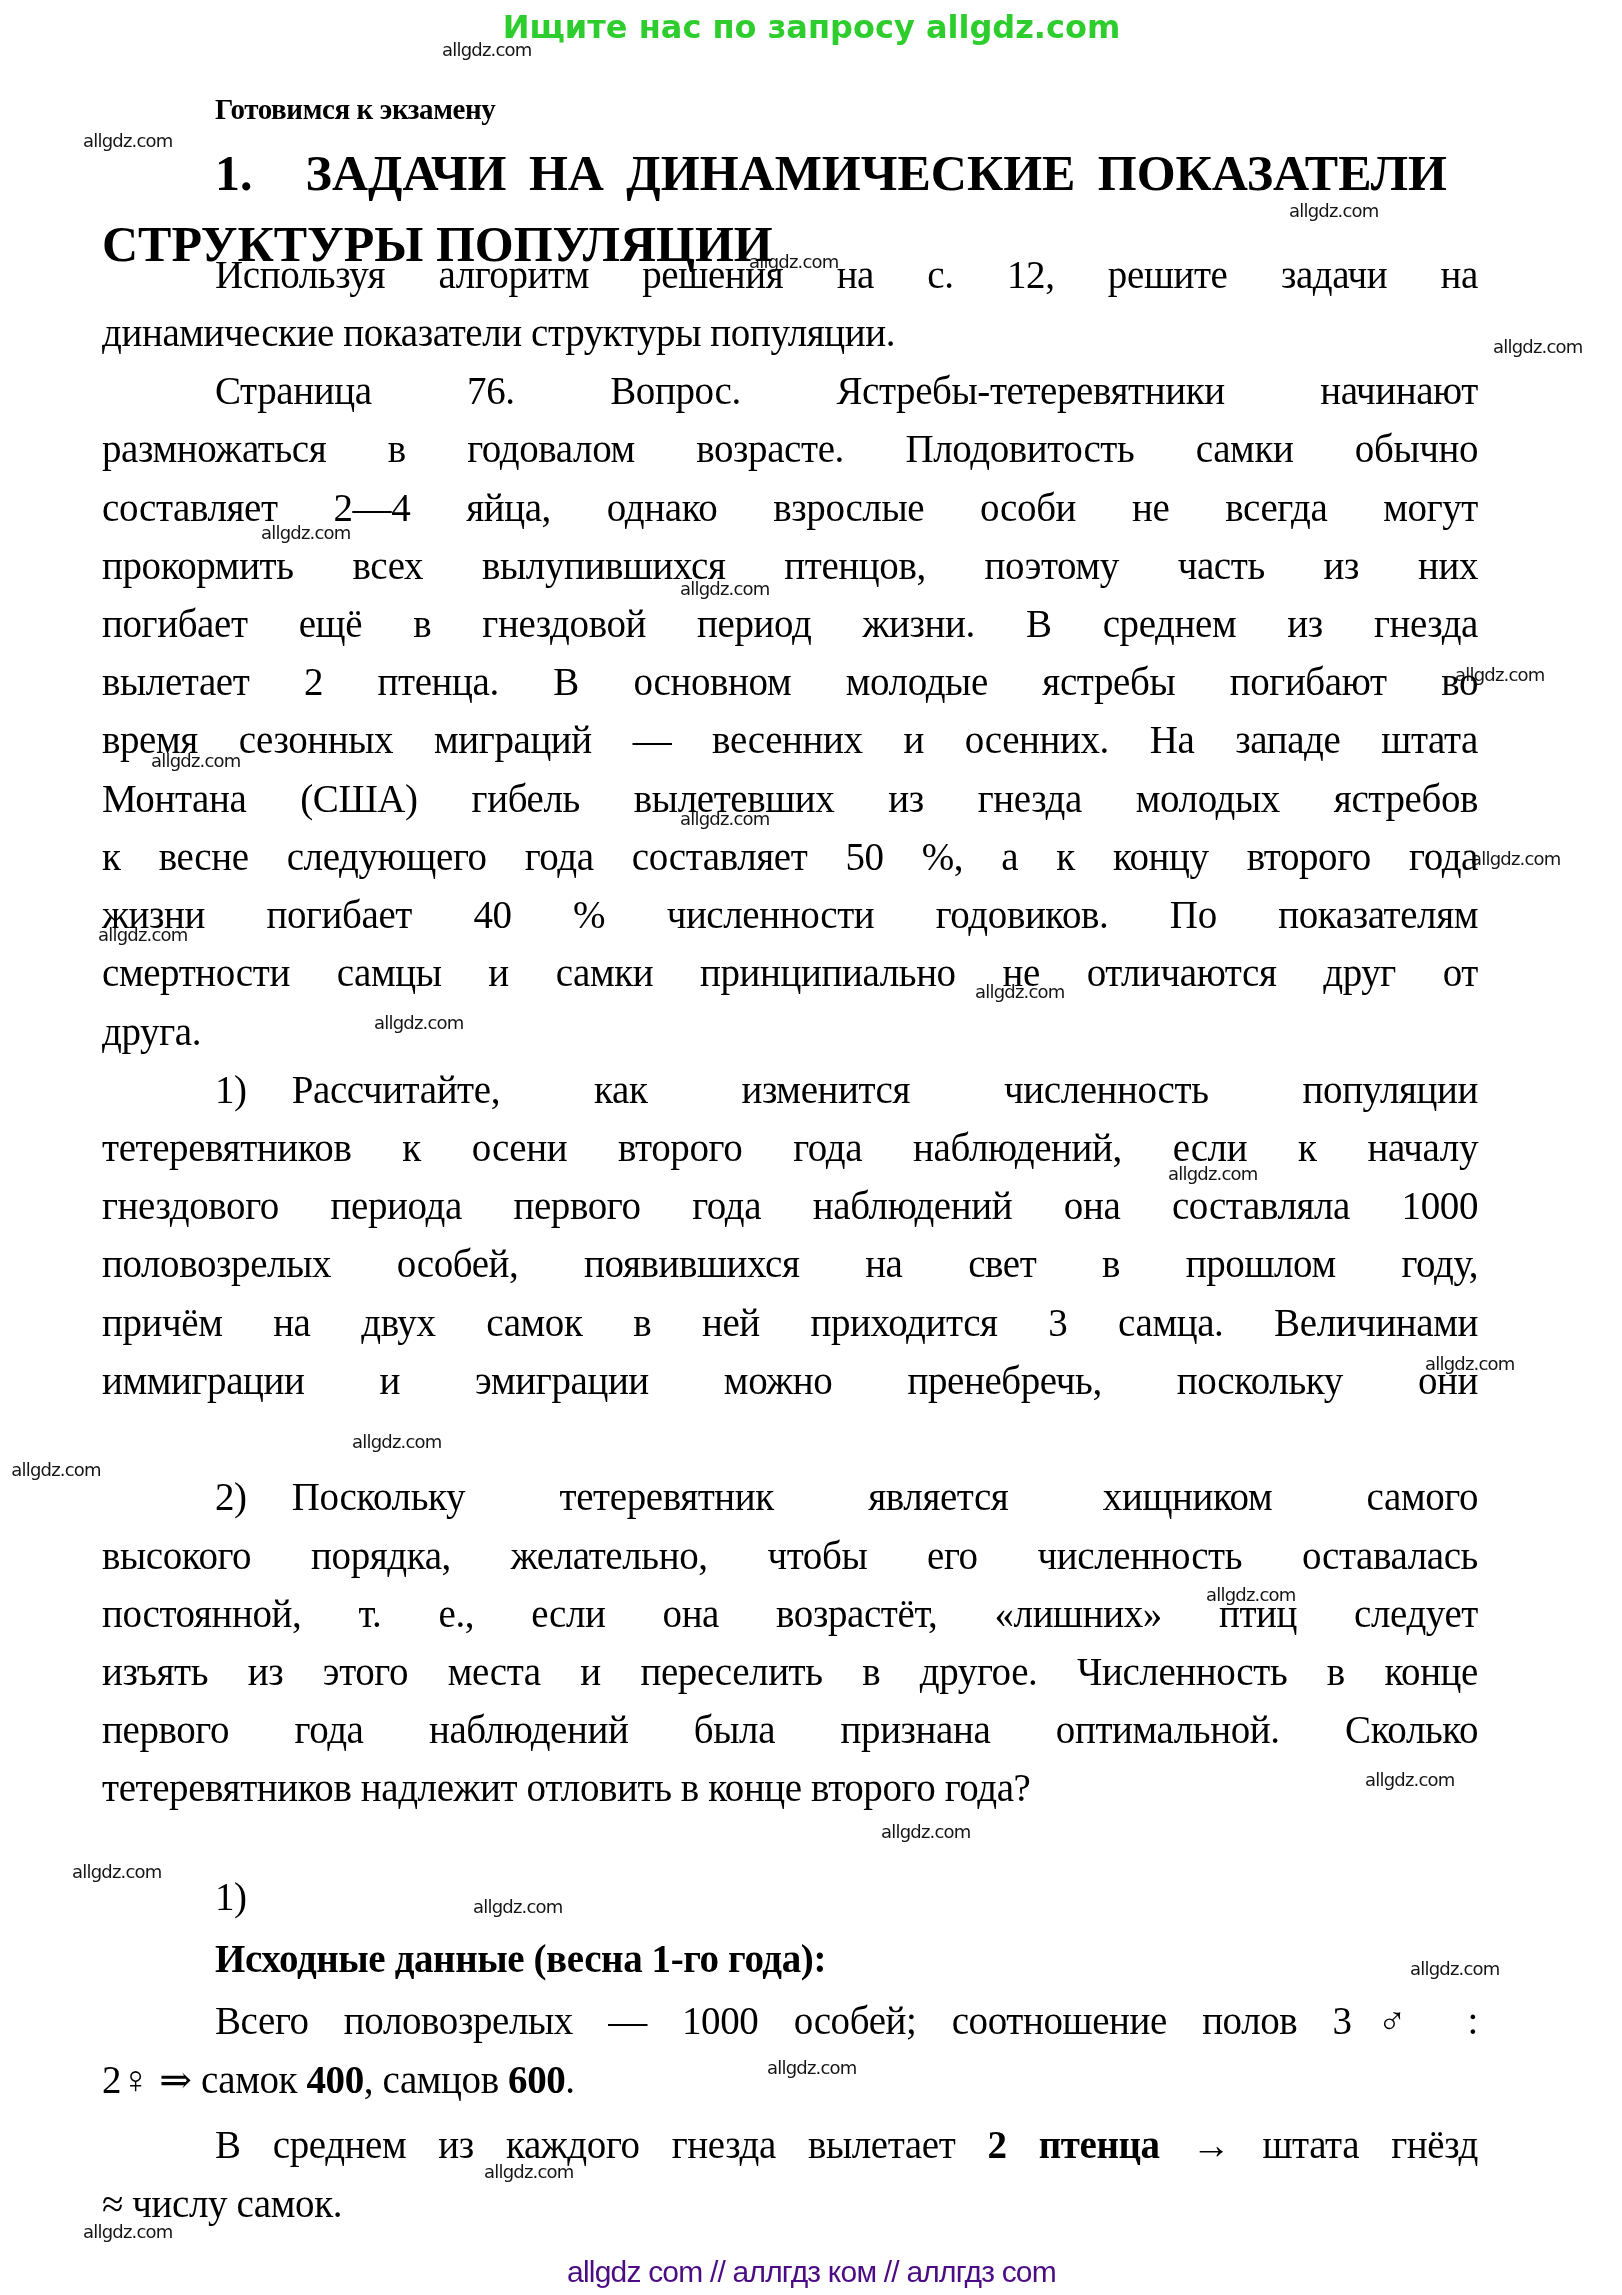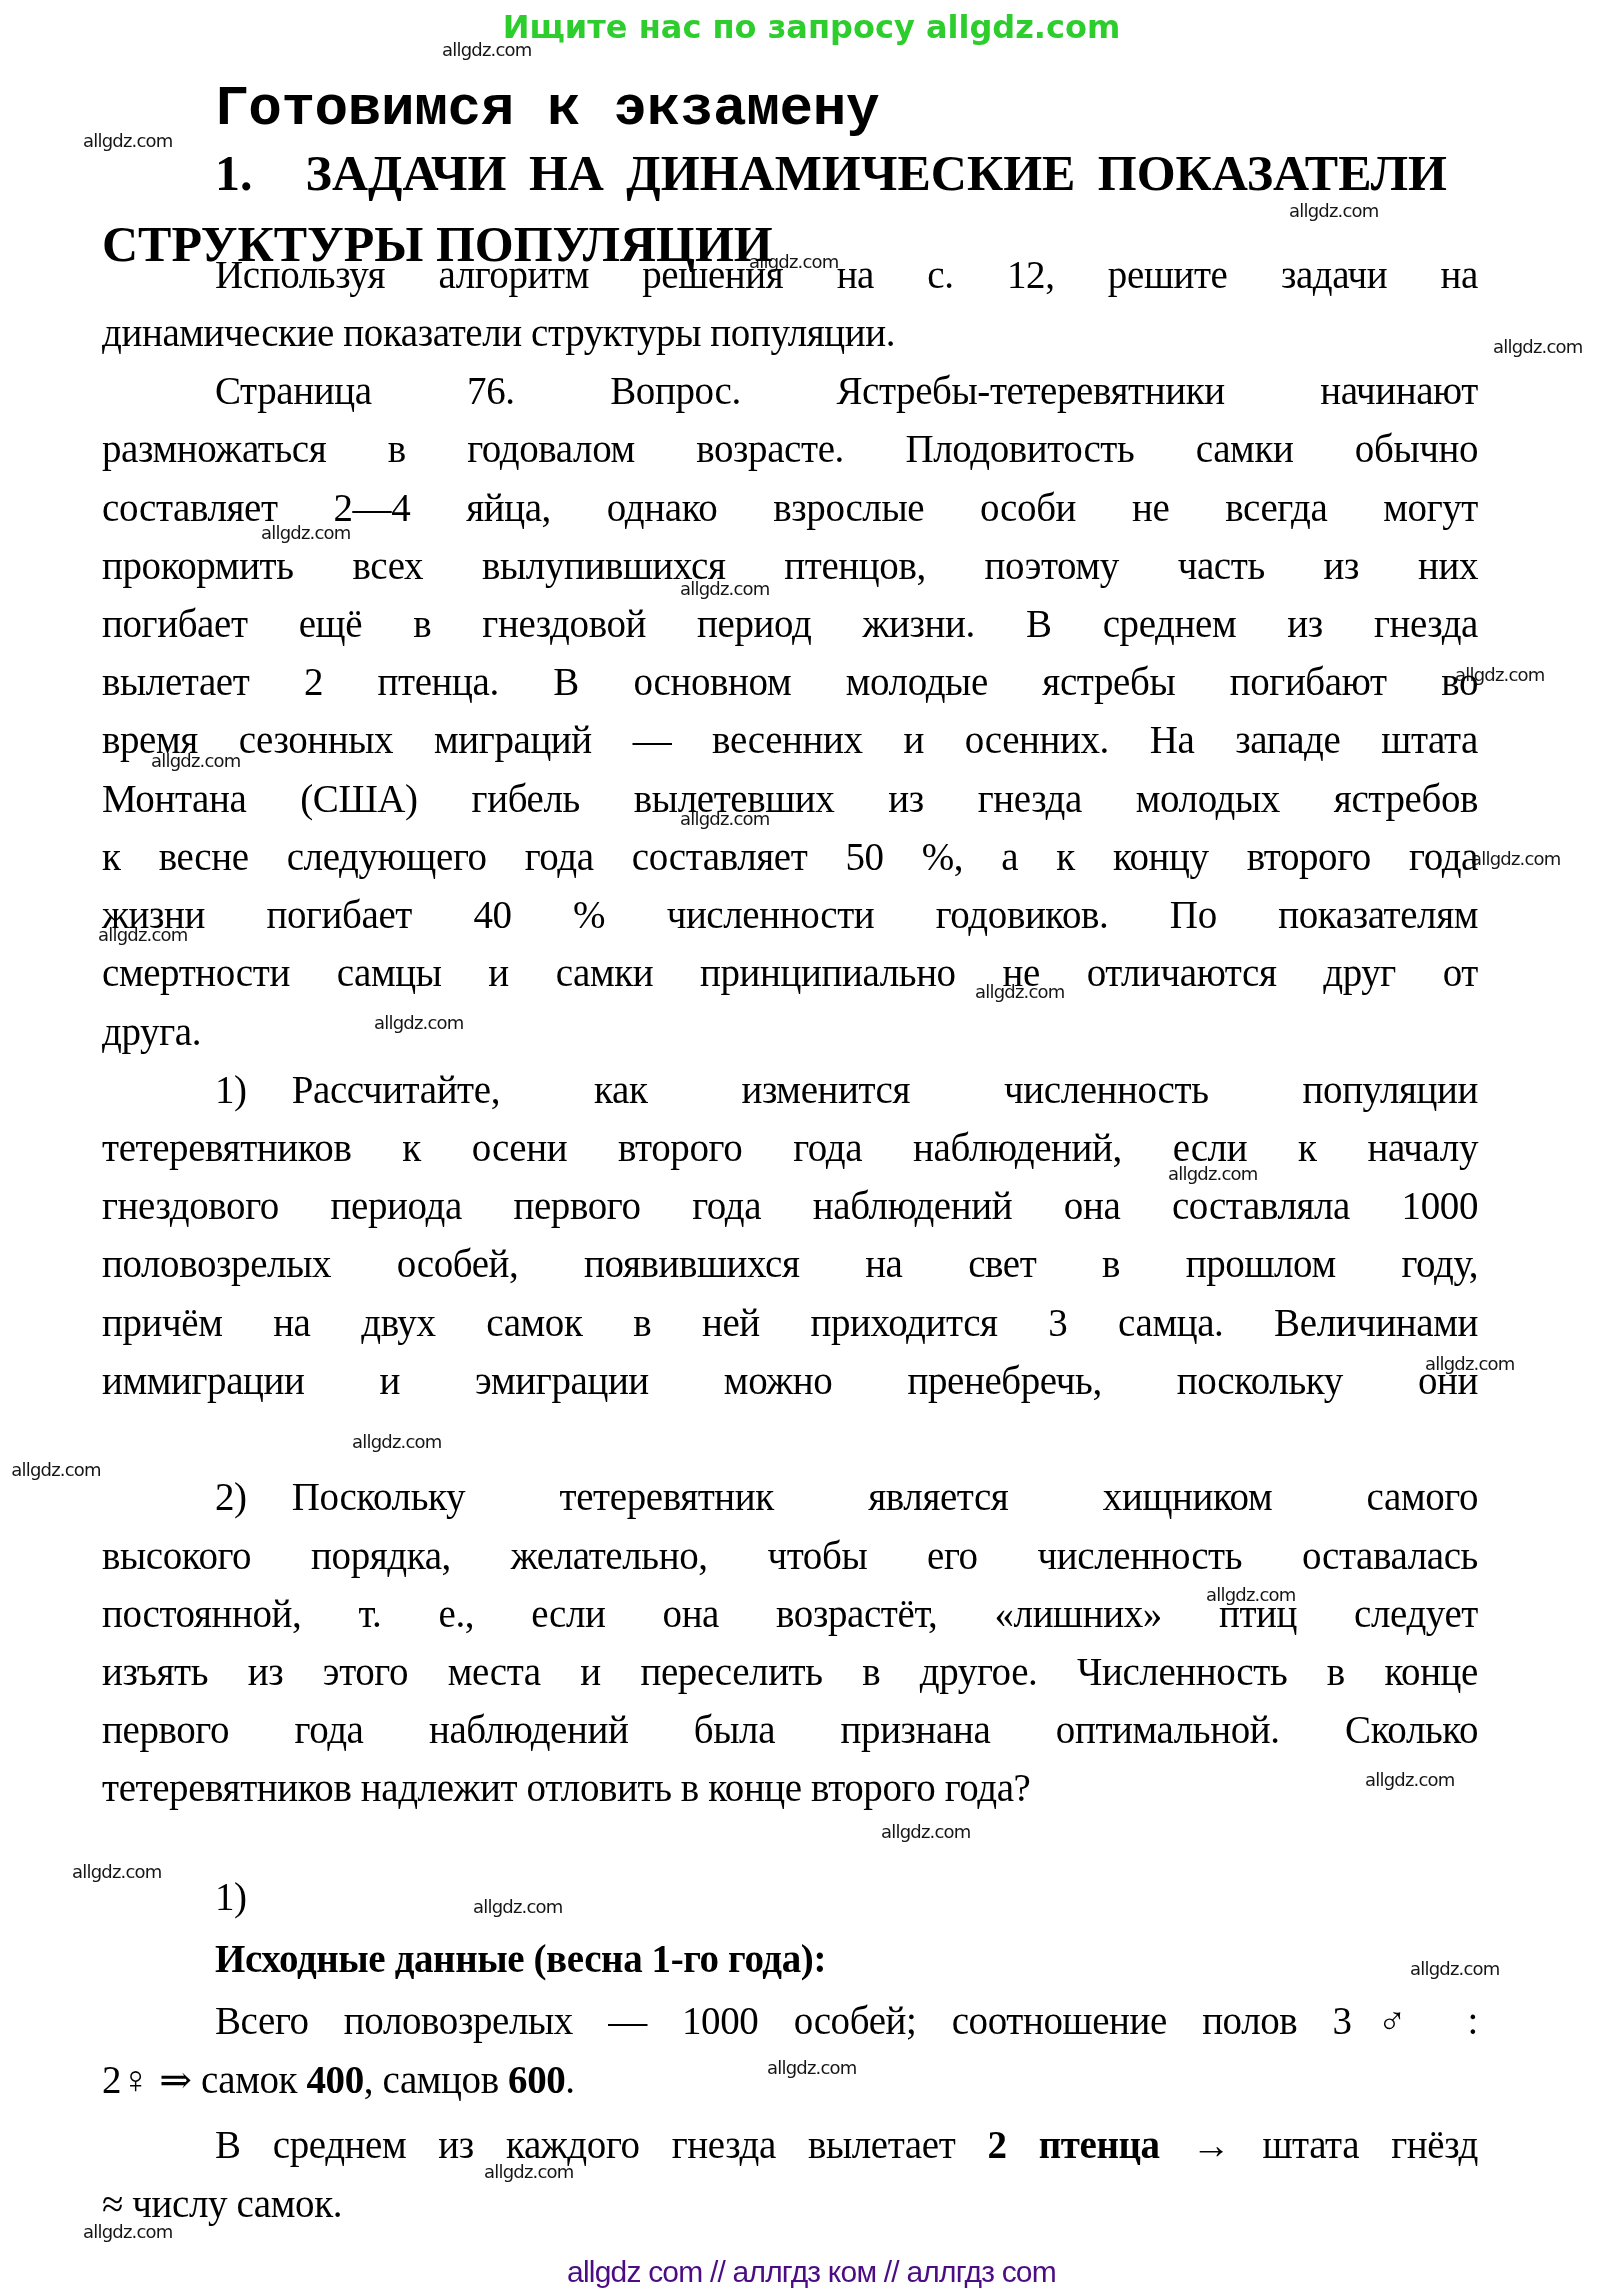--- a/index.html
+++ b/index.html
@@ -27,21 +27,21 @@
     font-family:"DejaVu Sans","Liberation Sans",sans-serif;
     font-size:18px;color:#151515;white-space:nowrap;
     letter-spacing:-0.8px;
   }
   .line{
     position:absolute;
     font-size:39px;line-height:58px;color:#000;
     letter-spacing:-0.4px;
   }
   .just{text-align:justify;text-align-last:justify;}
-  .h1{font-size:56px;line-height:60px;font-weight:bold;font-family:Liberation Mono, monospace;}
+  .h1{font-size:29px;line-height:60px;font-weight:bold;}
   .title{font-size:50px;line-height:76px;font-weight:bold;letter-spacing:0;}
   .gap{display:inline-block;height:0.8px;}
 </style>
 </head>
 <body>
 
 <div id="page">
   <div class="banner" style="color: rgb(45, 205, 45);">Ищите нас по запросу allgdz.com</div>
   <div class="footer" style="color: rgb(75, 12, 132);">allgdz com  //  аллгдз ком  //  аллгдз com</div>
 <div class="wm" style="left: 442px; top: 39px;">allgdz.com</div>

